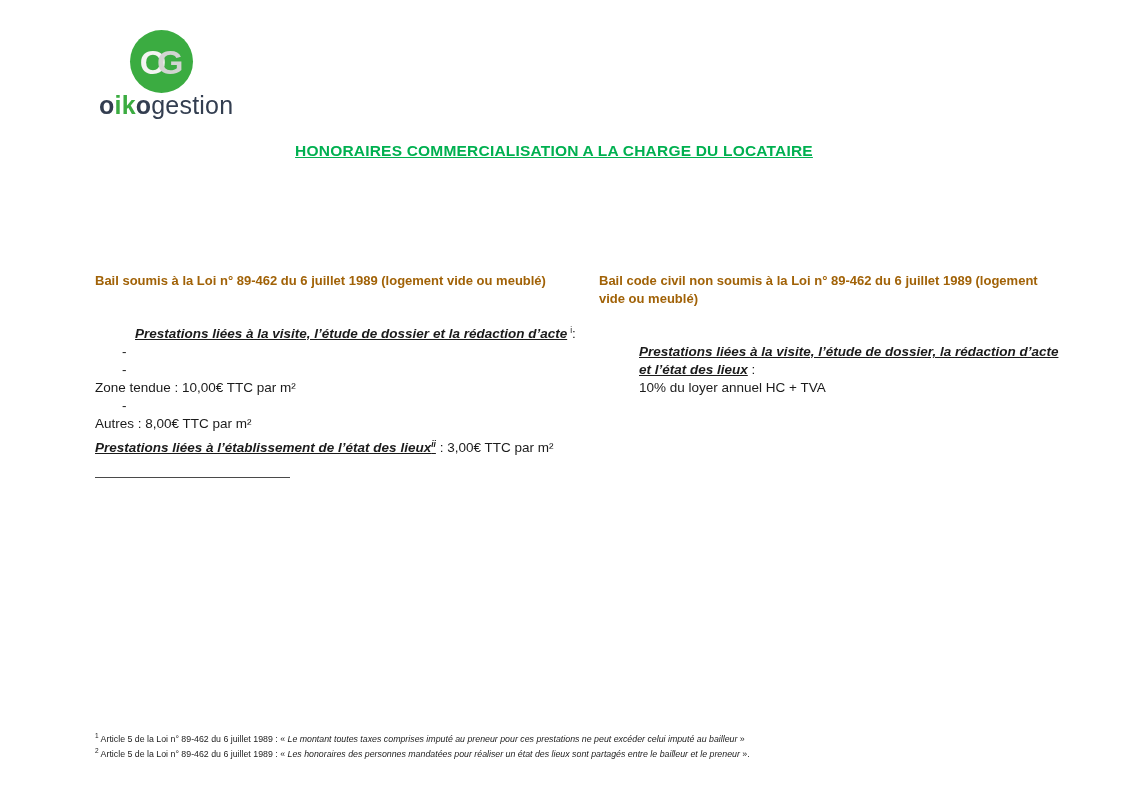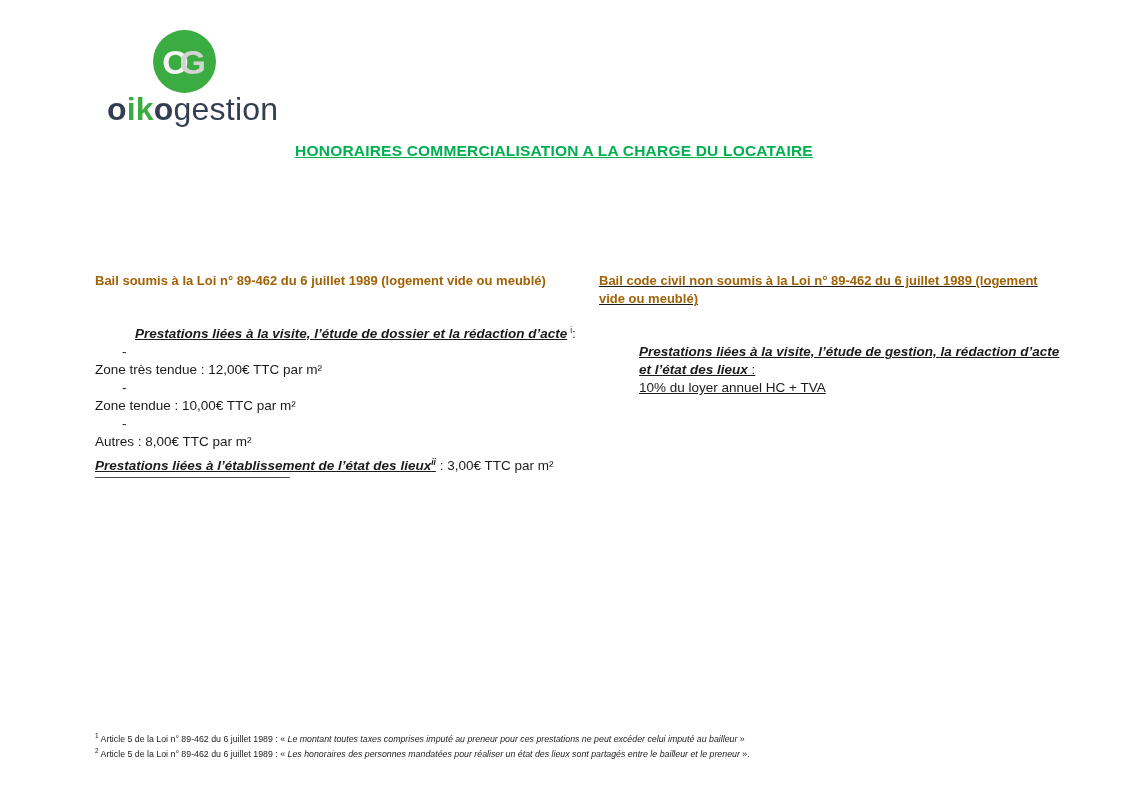--- a/index.html
+++ b/index.html
@@ -14,37 +14,37 @@
   .logo { position:absolute; left:90px; top:30px; display:flex; align-items:center; }
   .logo-circle {
     width:63px; height:63px; border-radius:50%;
     background:#3BAC41;
     display:flex; align-items:center; justify-content:center;
     overflow:hidden;
   }
   .logo-mono { font-weight:bold; font-size:34px; line-height:1; letter-spacing:-9px; padding-right:9px; }
   .logo-mono .mo { color:#f4f4f2; }
   .logo-mono .mg { color:#d2d4d1; }
-  .wordmark { margin-left:17px; font-size:32px; line-height:1; letter-spacing:0.2px; }
+  .wordmark { margin-left:9px; font-size:25px; line-height:1; letter-spacing:0.2px; }
   .wm-dark   { font-weight:bold; color:#333E50; }
   .wm-green  { font-weight:bold; color:#3BAC41; }
   .wm-light  { font-weight:normal; color:#333E50; }
 
   
   .doc-title {
     position:absolute; top:142px; left:0; width:1108px;
     text-align:center; font-size:15.5px; font-weight:bold; color:#00B050;
     letter-spacing:0.2px;
   }
   .doc-title .u { text-decoration:underline; }
 
   
   .col { position:absolute; top:272px; font-size:13.5px; line-height:18px; }
   .col-left  { left:95px;  width:470px; }
-  .col-right { left:599px; width:465px;text-decoration:underline; }
+  .col-right { left:599px; width:465px; }
 
   .col-heading { color:#a16207; font-weight:bold; font-size:13px; }
   .col-left .col-heading { white-space:nowrap; }
 
   .sec { margin-top:35px;margin-left:40px; }
   .sec-label { font-weight:bold; font-style:italic; }
   .u { text-decoration:underline; }
   .nowrap { white-space:nowrap; }
 
   sup.endmark {
@@ -92,42 +92,41 @@
 <div class="col col-left">
   <div class="col-heading">Bail soumis à la Loi n° 89-462 du 6 juillet 1989 (logement vide ou meublé)</div>
 
   <div class="sec sec1 nowrap">
     <span class="sec-label u">Prestations liées à la visite, l’étude de dossier et la rédaction d’acte</span><sup class="endmark">i</sup><span class="plain">:</span>
   </div>
 
   <div class="bullets">
     <div class="bullet-row">
       <span class="bullet-dash">-</span>
-      <span>Zone très tendue : 12,00€ TTC par m²</span>
     </div>
     <div class="bullet-row">
       <span class="bullet-dash">-</span>
       <span>Zone tendue : 10,00€ TTC par m²</span>
     </div>
     <div class="bullet-row">
       <span class="bullet-dash">-</span>
       <span>Autres : 8,00€ TTC par m²</span>
     </div>
   </div>
 
   <div class="sec2 nowrap">
     <span class="sec-label u"><span>Prestations liées à l’établissement de l’état des lieux</span><sup class="endmark">ii</sup></span><span class="plain"> : 3,00€ TTC par m²</span>
   </div>
 </div>
 
 <div class="col col-right">
   <div class="col-heading">Bail code civil non soumis à la Loi n° 89-462 du 6 juillet 1989 (logement vide ou meublé)</div>
 
   <div class="sec">
-    <span class="sec-label u">Prestations liées à la visite, l’étude de gestion, la rédaction d’acte et l’état des lieux</span><span class="plain"> :</span>
+    <span class="sec-label u">Prestations liées à la visite, l’étude de dossier, la rédaction d’acte et l’état des lieux</span><span class="plain"> :</span>
     <div class="right-value">10% du loyer annuel HC + TVA</div>
   </div>
 </div>
 
 <div class="endnote-rule"></div>
 
 <div class="footnotes">
   <div class="footnote-line"><sup>1</sup><span> Article 5 de la Loi n° 89-462 du 6 juillet 1989 : « </span><span class="fn-quote">Le montant toutes taxes comprises imputé au preneur pour ces prestations ne peut excéder celui imputé au bailleur</span><span> »</span></div>
   <div class="footnote-line"><sup>2</sup><span> Article 5 de la Loi n° 89-462 du 6 juillet 1989 : « </span><span class="fn-quote">Les honoraires des personnes mandatées pour réaliser un état des lieux sont partagés entre le bailleur et le preneur</span><span> ».</span></div>
 </div>

